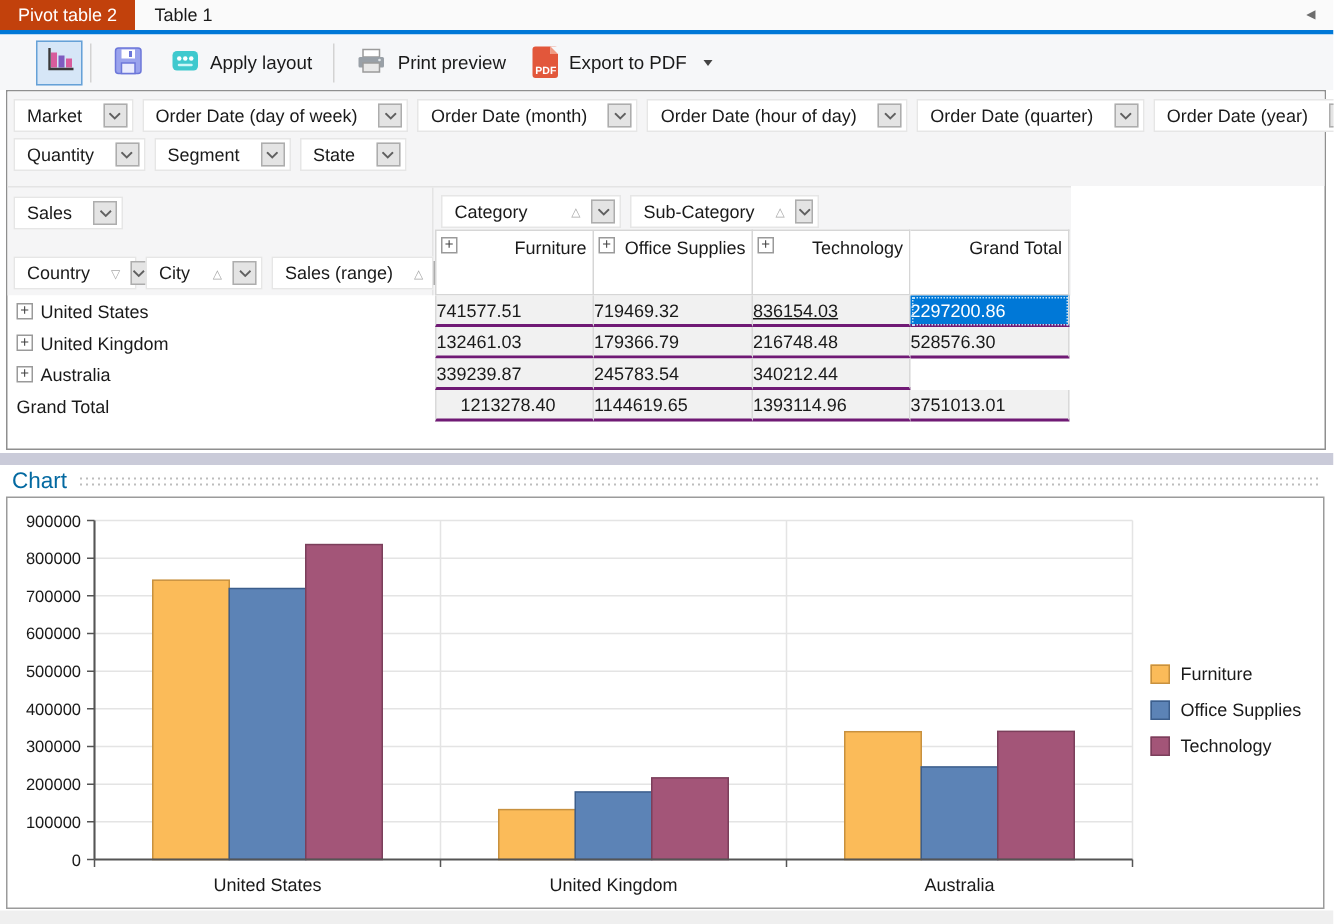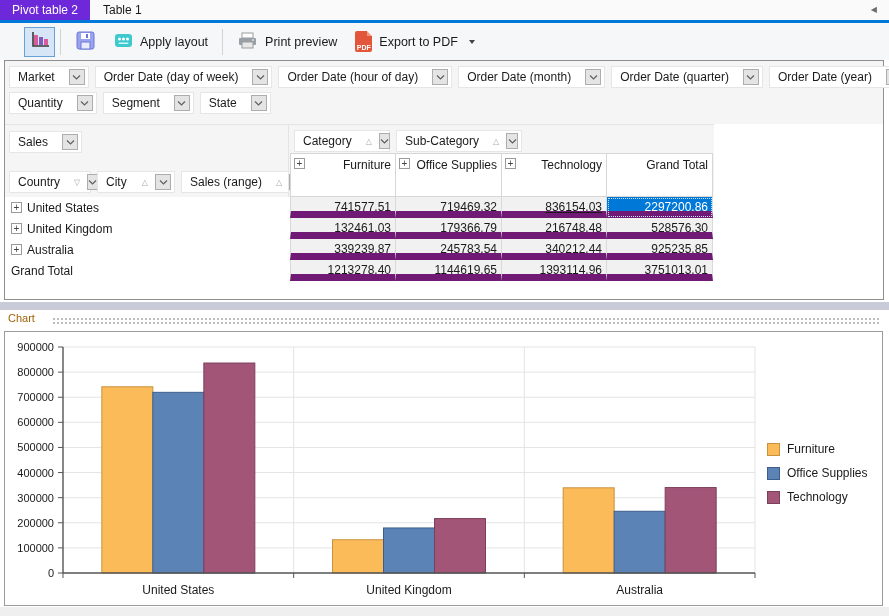--- a/index.html
+++ b/index.html
@@ -3,21 +3,21 @@
 <meta charset="utf-8">
 <style>
   * { box-sizing: border-box; margin:0; padding:0; }
   html,body { width:889px; height:616px; }
   body {
     position:relative; background:#ffffff; overflow:hidden;
     font-family:"Liberation Sans", sans-serif; font-size:12px; color:#1a1a1a;
   }
   
   #tabbar { position:absolute; left:0; top:0; width:889px; height:20px; background:#fafafa; }
-  .tab-active { position:absolute; left:0; top:0; height:20px; padding:0 12px; background:#6d28d9; color:#fff; display:flex; align-items:center; }
+  .tab-active { position:absolute; left:0; top:0; height:20px; padding:0 12px; background:#c2410c; color:#fff; display:flex; align-items:center; }
   .tab-inactive { position:absolute; left:89px; top:0; height:20px; padding:0 14px; display:flex; align-items:center; color:#1a1a1a; }
   #tab-underline { position:absolute; left:0; top:20px; width:889px; height:3px; background:#0078D7; }
   .tab-scroll { position:absolute; right:12px; top:5px; font-size:8px; color:#6d6d6d; line-height:10px; }
   
   #toolbar { position:absolute; left:0; top:23px; width:889px; height:37px; background:#F6F7F9; display:flex; align-items:center;padding-left:20px; }
   .tbtn-toggle { width:31px; height:30px; margin-left:4px; background:#D6E6F7; border:1px solid #66A1D7; display:flex; align-items:center; justify-content:center; }
   .tsep { width:1px; height:26px; background:#D3D3D3; margin:0 5px; }
   .tbtn { display:flex; align-items:center; gap:7px; padding:0 9px; height:30px; cursor:default; }
   .tbtn span.lbl { font-size:12.5px; }
   .caret { width:0; height:0; border-left:3.5px solid transparent; border-right:3.5px solid transparent; border-top:4px solid #444; margin-left:4px; }
@@ -43,26 +43,26 @@
   #col-headers { position:absolute; left:285px; top:92px; display:flex; }
   .colh { height:44px; background:#fff; border:1px solid #D6D6D6; border-left:none; position:relative; }
   .colh:first-child { border-left:1px solid #D6D6D6; }
   .colh .t { position:absolute; right:4px; top:4px; }
   .colh .xp { position:absolute; left:3px; top:4px; }
   .xp { width:11px; height:11px; border:1px solid #9A9A9A; background:#fff; font-size:10px; line-height:9px; text-align:center; color:#444; display:inline-block; flex:none; }
   #row-headers { position:absolute; left:1px; top:136px; width:284px; }
   .rowh { height:21px; display:flex; align-items:center; padding-left:5px; gap:5px; background:#fff; }
   #cells { position:absolute; left:285px; top:136px; }
   .cellrow { display:flex; height:21px; }
-  .cell { height:21px; background:#F1F1F1; border-right:1px solid #D9D9D9; border-bottom:7px solid #701a75; text-align:right; padding-right:4px; line-height:20px; }
+  .cell { height:21px; background:#F1F1F1; border-right:1px solid #D9D9D9; border-bottom:2px solid #701a75; padding-right:4px; line-height:20px; }
   .cell.c0 { border-left:1px solid #D9D9D9; }
   .cell.sel { background:#0078D7; color:#fff; outline:1px dotted #BFE0F8; outline-offset:-2px; }
   
   #splitter { position:absolute; left:0; top:302px; width:889px; height:8px; background:#CACBD9; }
-  #chart-label { position:absolute; left:8px; top:312px; font-size:11px; color:#a16207; }
+  #chart-label { position:absolute; left:8px; top:312px; font-size:15px; color:#0369a1; }
   #chart-dots { position:absolute; left:52px; top:317px; width:828px; height:8px;
     background-image: radial-gradient(circle, #BDBDBD 0.8px, transparent 1px); background-size:4px 4px; }
   #chartbox { position:absolute; left:4px; top:331px; width:879px; height:275px; border:1px solid #9B9B9B; background:#fff; }
   #legend { position:absolute; left:762px; top:110px; display:flex; flex-direction:column; gap:10px; }
   .legrow { display:flex; align-items:center; gap:7px; }
   .legsw { width:13px; height:13px; flex:none; }
   #bottom-strip { position:absolute; left:0; top:607px; width:889px; height:9px; background:#EFEFEF; }
 </style>
 </head>
 <body>
@@ -151,38 +151,38 @@
       <div class="chip">
         <span>Order Date (day of week)</span>
         <span class="sp"></span>
         <span class="dd">
           <svg width="9" height="5" viewBox="0 0 9 5">
             <polyline points="1,0.5 4.5,4 8,0.5" fill="none" stroke="#606060" stroke-width="1.2"></polyline>
           </svg>
         </span>
       </div>
       <div class="chip">
+        <span>Order Date (month)</span>
+        <span class="sp"></span>
+        <span class="dd">
+          <svg width="9" height="5" viewBox="0 0 9 5">
+            <polyline points="1,0.5 4.5,4 8,0.5" fill="none" stroke="#606060" stroke-width="1.2"></polyline>
+          </svg>
+        </span>
+      </div>
+      <div class="chip">
         <span>Order Date (hour of day)</span>
         <span class="sp"></span>
         <span class="dd">
           <svg width="9" height="5" viewBox="0 0 9 5">
             <polyline points="1,0.5 4.5,4 8,0.5" fill="none" stroke="#606060" stroke-width="1.2"></polyline>
           </svg>
         </span>
       </div>
       <div class="chip">
-        <span>Order Date (month)</span>
-        <span class="sp"></span>
-        <span class="dd">
-          <svg width="9" height="5" viewBox="0 0 9 5">
-            <polyline points="1,0.5 4.5,4 8,0.5" fill="none" stroke="#606060" stroke-width="1.2"></polyline>
-          </svg>
-        </span>
-      </div>
-      <div class="chip">
         <span>Order Date (quarter)</span>
         <span class="sp"></span>
         <span class="dd">
           <svg width="9" height="5" viewBox="0 0 9 5">
             <polyline points="1,0.5 4.5,4 8,0.5" fill="none" stroke="#606060" stroke-width="1.2"></polyline>
           </svg>
         </span>
       </div>
       <div class="chip">
         <span>Order Date (year)</span>
@@ -224,21 +224,21 @@
         <span>Sales</span>
         <span class="sp"></span>
         <span class="dd">
           <svg width="9" height="5" viewBox="0 0 9 5">
             <polyline points="1,0.5 4.5,4 8,0.5" fill="none" stroke="#606060" stroke-width="1.2"></polyline>
           </svg>
         </span>
       </div>
     </div>
   <div id="col-chip-row" class="chiprow">
-      <div class="chip" style="width: 96px;">
+      <div class="chip" style="width: 120px;">
         <span>Category</span>
         <span class="sp"></span>
         <span class="sort">△</span>
         <span class="dd">
           <svg width="9" height="5" viewBox="0 0 9 5">
             <polyline points="1,0.5 4.5,4 8,0.5" fill="none" stroke="#606060" stroke-width="1.2"></polyline>
           </svg>
         </span>
       </div>
       <div class="chip" style="width: 126px;">
@@ -328,21 +328,20 @@
       <div class="cellrow">
         <div class="cell c0" style="width: 106px;">132461.03</div>
         <div class="cell" style="width: 106px;">179366.79</div>
         <div class="cell" style="width: 105px;">216748.48</div>
         <div class="cell" style="width: 106px;">528576.30</div>
       </div>
       <div class="cellrow">
         <div class="cell c0" style="width: 106px;">339239.87</div>
         <div class="cell" style="width: 106px;">245783.54</div>
         <div class="cell" style="width: 105px;">340212.44</div>
-        <div class="cell" style="width: 106px;">925235.85</div>
       </div>
       <div class="cellrow">
         <div class="cell c0" style="width: 106px; padding-left: 16px;">1213278.40</div>
         <div class="cell" style="width: 106px;">1144619.65</div>
         <div class="cell" style="width: 105px;">1393114.96</div>
         <div class="cell" style="width: 106px;">3751013.01</div>
       </div>
     </div>
 </div>
 

